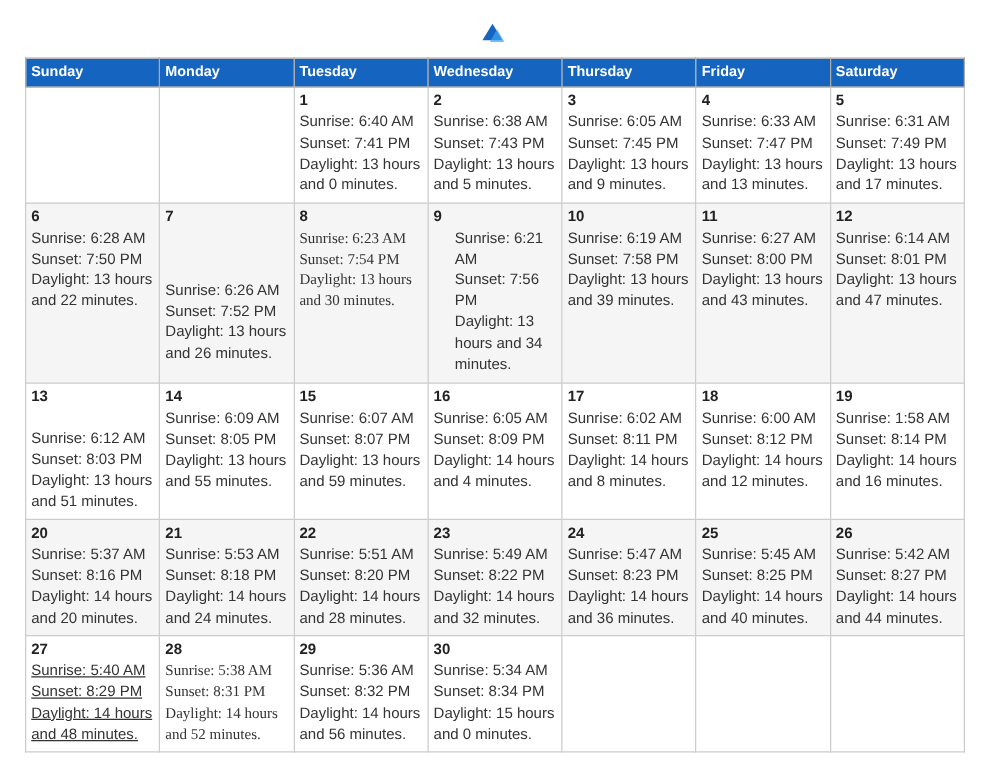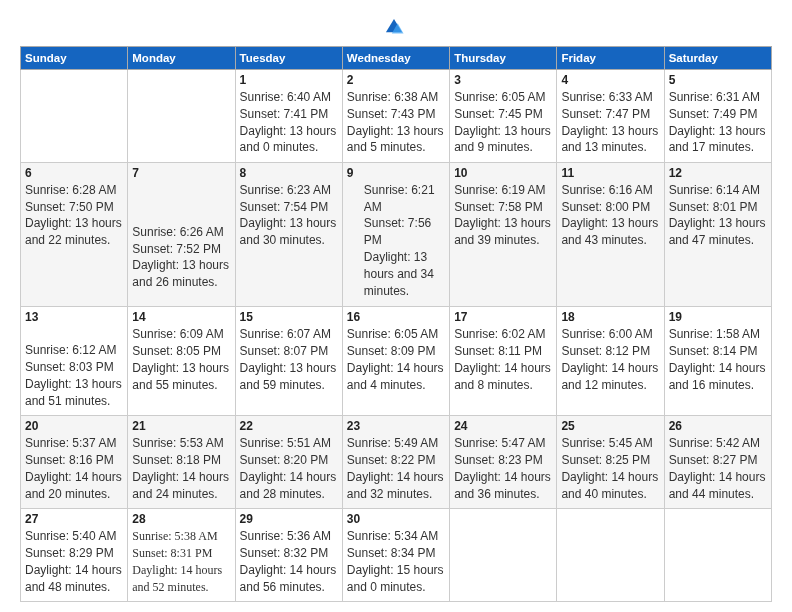--- a/index.html
+++ b/index.html
@@ -179,39 +179,39 @@
 Daylight: 13 hours and 22 minutes.</div>
           </td>
           <td>
             <span class="day-number">7</span>
             <div class="day-info" style="white-space: pre-line; margin-top: 44px;">Sunrise: 6:26 AM
 Sunset: 7:52 PM
 Daylight: 13 hours and 26 minutes.</div>
           </td>
           <td>
             <span class="day-number">8</span>
-            <div class="day-info" style="white-space: pre-line;">Sunrise: 6:23 AM
+            <div class="day-info" style="white-space: pre-line; font-family: Liberation Serif, serif;">Sunrise: 6:23 AM
 Sunset: 7:54 PM
 Daylight: 13 hours and 30 minutes.</div>
           </td>
           <td>
             <span class="day-number">9</span>
             <div class="day-info" style="white-space: pre-line; margin-left: 17px;">Sunrise: 6:21 AM
 Sunset: 7:56 PM
 Daylight: 13 hours and 34 minutes.</div>
           </td>
           <td>
             <span class="day-number">10</span>
             <div class="day-info" style="white-space: pre-line;">Sunrise: 6:19 AM
 Sunset: 7:58 PM
 Daylight: 13 hours and 39 minutes.</div>
           </td>
           <td>
             <span class="day-number">11</span>
-            <div class="day-info" style="white-space: pre-line;">Sunrise: 6:16 AM
+            <div class="day-info" style="white-space: pre-line;">Sunrise: 6:27 AM
 Sunset: 8:00 PM
 Daylight: 13 hours and 43 minutes.</div>
           </td>
           <td>
             <span class="day-number">12</span>
             <div class="day-info" style="white-space: pre-line;">Sunrise: 6:14 AM
 Sunset: 8:01 PM
 Daylight: 13 hours and 47 minutes.</div>
           </td>
         </tr>
@@ -299,21 +299,21 @@
           <td>
             <span class="day-number">26</span>
             <div class="day-info" style="white-space: pre-line;">Sunrise: 5:42 AM
 Sunset: 8:27 PM
 Daylight: 14 hours and 44 minutes.</div>
           </td>
         </tr>
         <tr>
           <td>
             <span class="day-number">27</span>
-            <div class="day-info" style="white-space: pre-line;">Sunrise: 5:40 AM
+            <div class="day-info" style="white-space: pre-line; text-decoration: underline;">Sunrise: 5:40 AM
 Sunset: 8:29 PM
 Daylight: 14 hours and 48 minutes.</div>
           </td>
           <td>
             <span class="day-number">28</span>
             <div class="day-info" style="white-space: pre-line; font-family: Liberation Serif, serif;">Sunrise: 5:38 AM
 Sunset: 8:31 PM
 Daylight: 14 hours and 52 minutes.</div>
           </td>
           <td>

